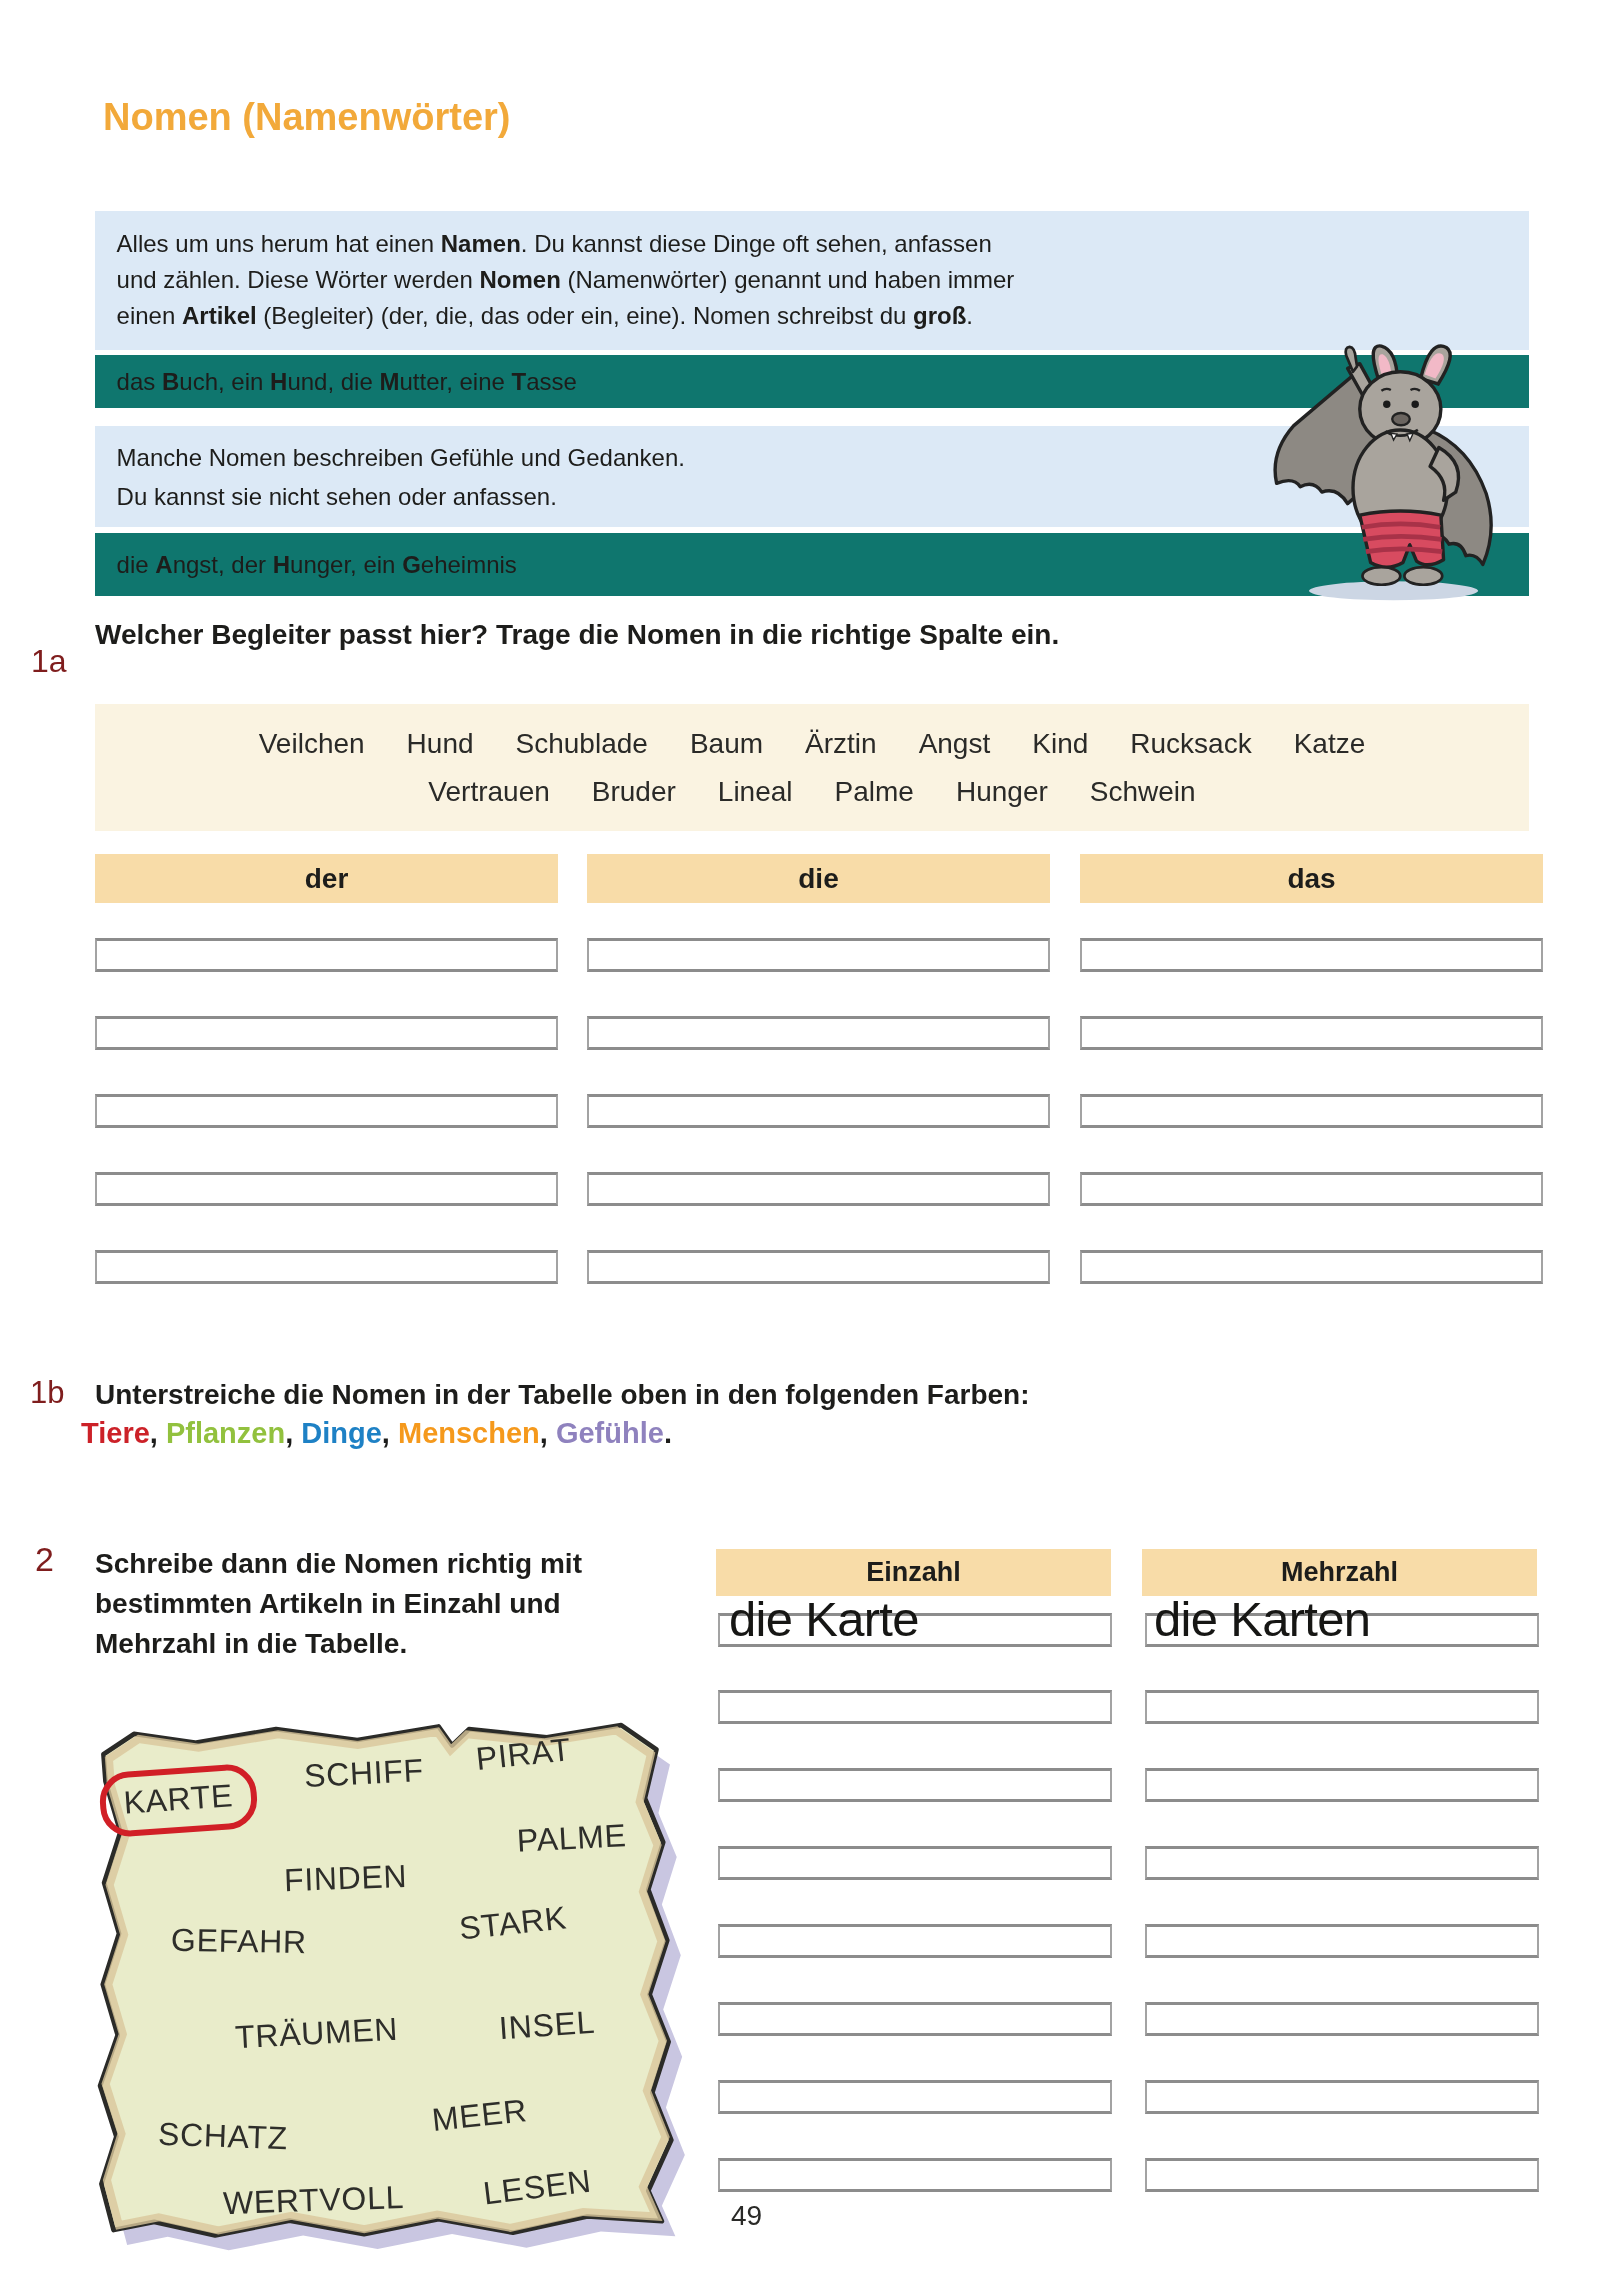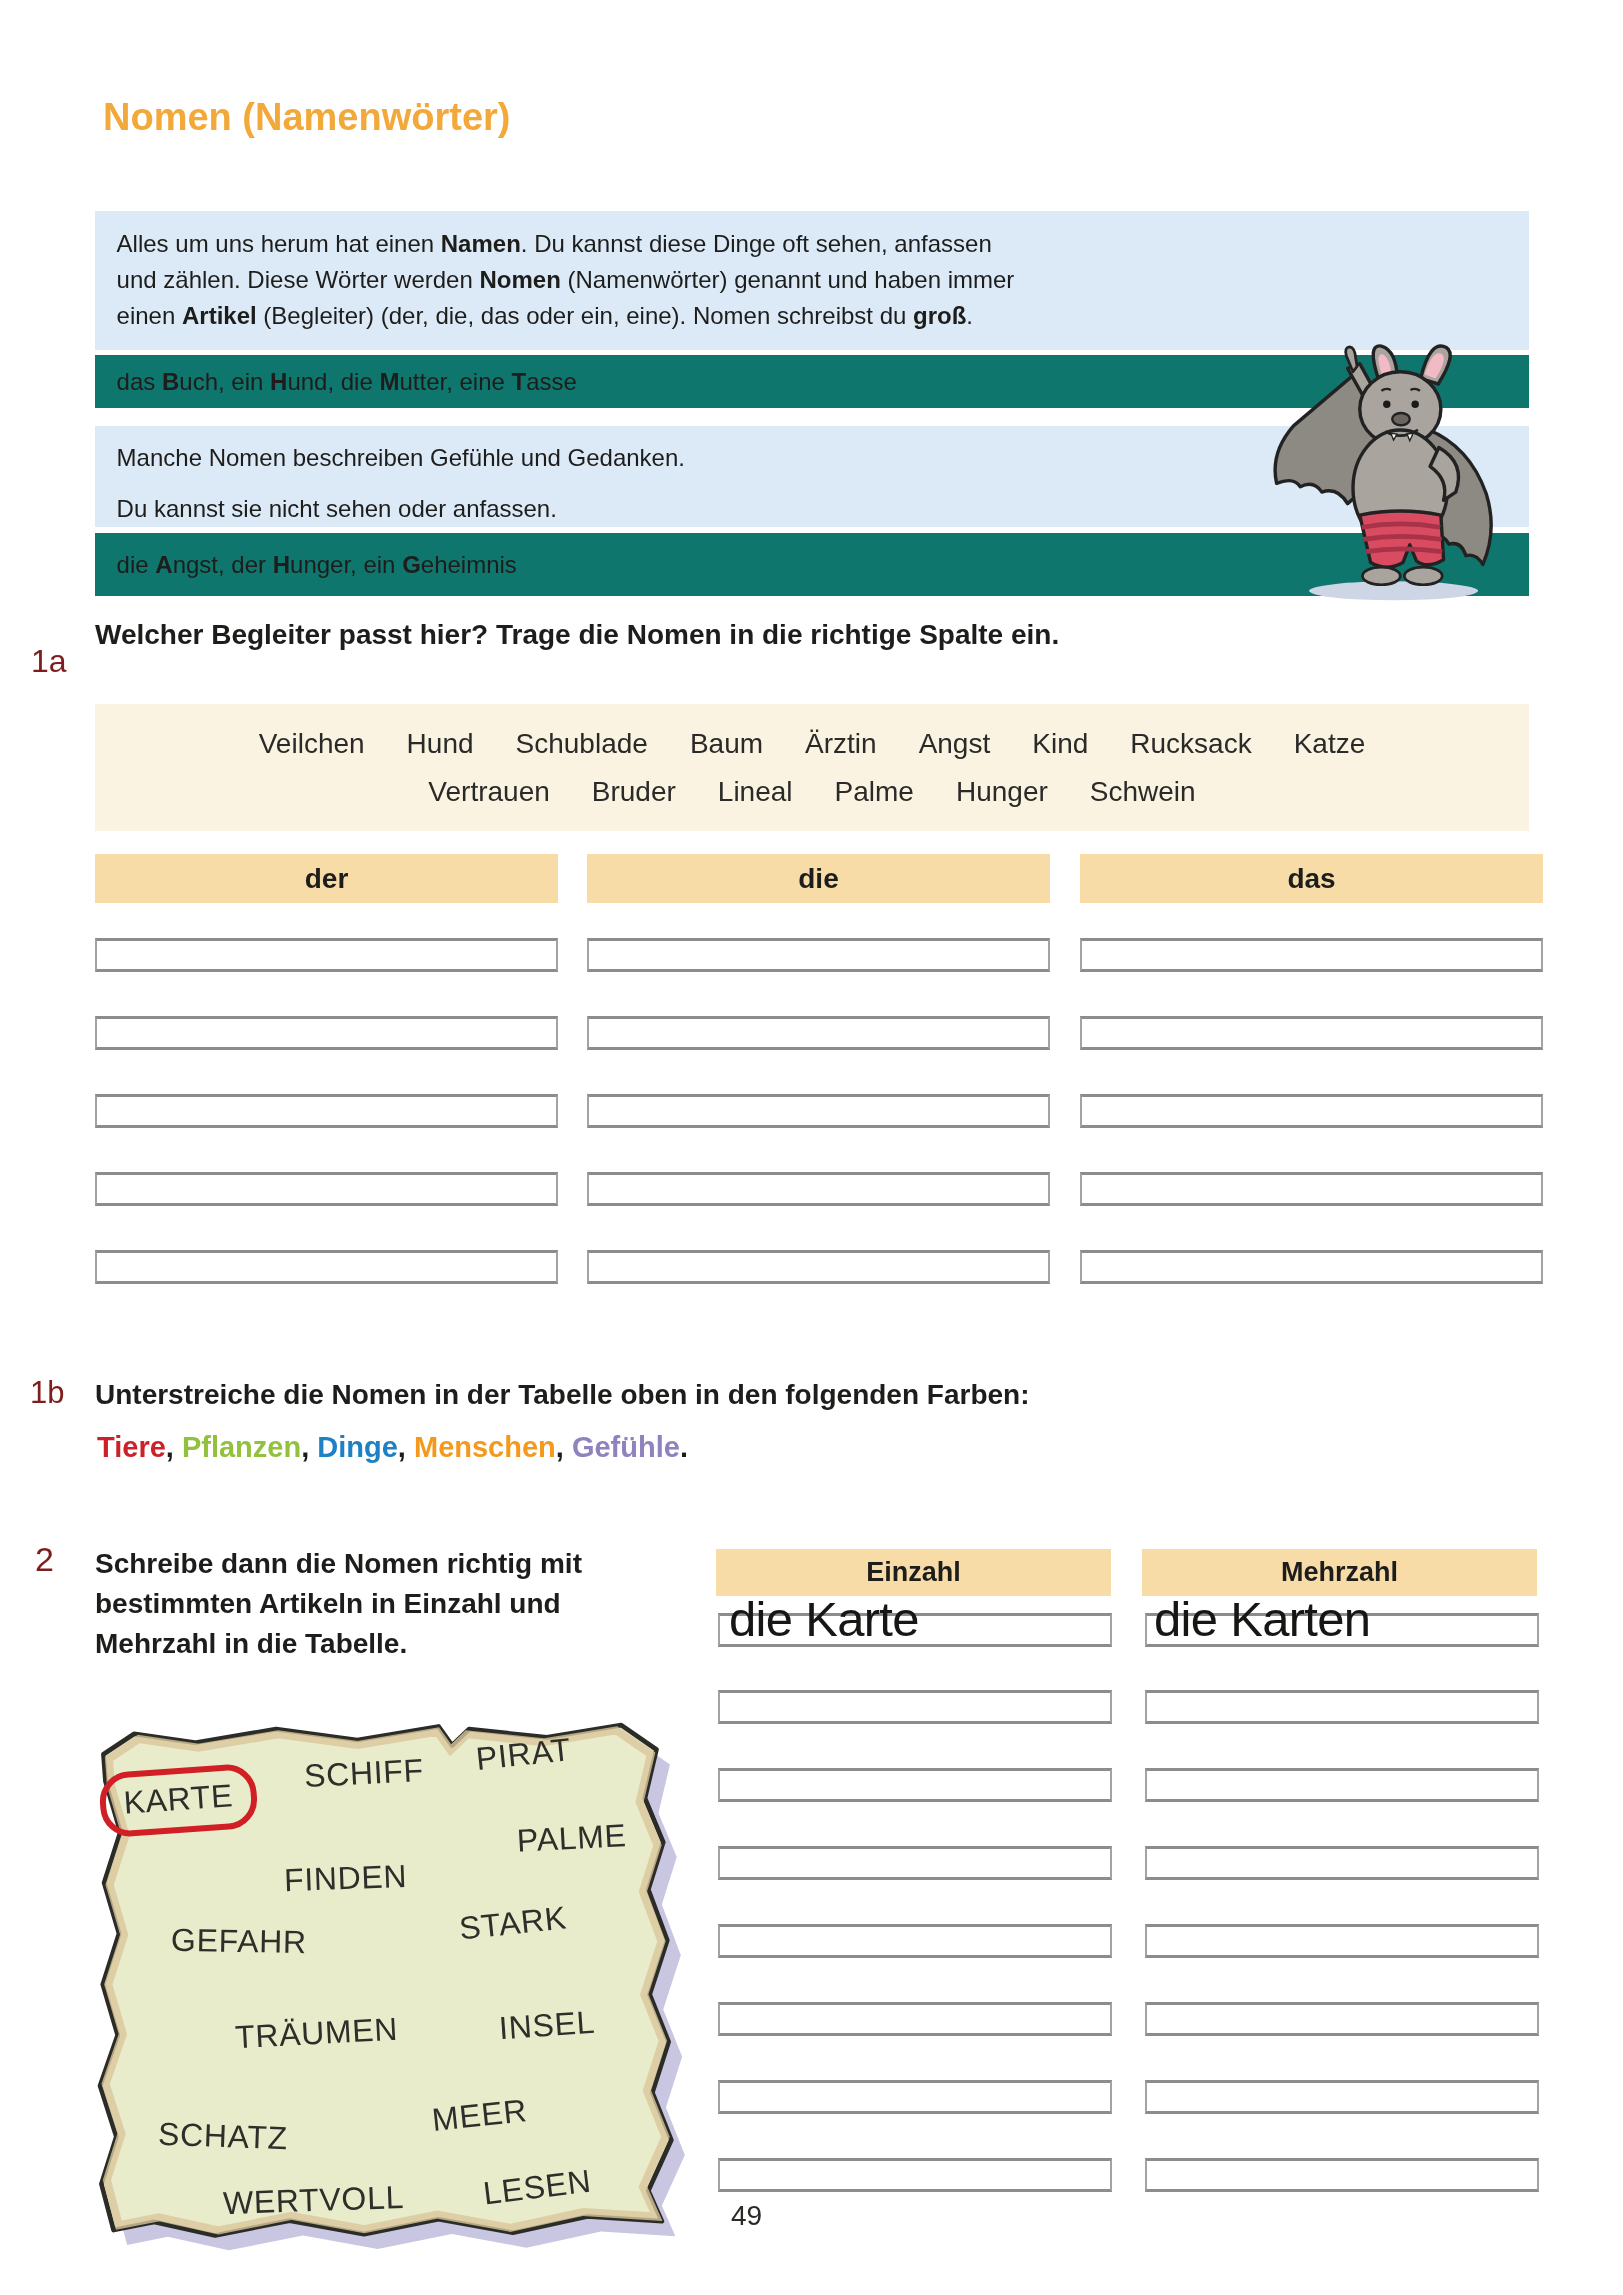--- a/index.html
+++ b/index.html
@@ -44,21 +44,21 @@
     <p><span>und zählen. Diese Wörter werden </span><b>Nomen</b><span> (Namenwörter) genannt und haben immer</span></p>
     <p><span>einen </span><b>Artikel</b><span> (Begleiter) (der, die, das oder ein, eine). Nomen schreibst du </span><b>groß</b><span>.</span></p>
   </div>
 
   <div class="abs band band-dark flexc" style="top:355px;height:53px;">
     <p><span>das </span><b>B</b><span>uch, ein </span><b>H</b><span>und, die </span><b>M</b><span>utter, eine </span><b>T</b><span>asse</span></p>
   </div>
 
   <div class="abs band band-light" style="top:426px;height:101px;padding-top:12px;">
     <p style="line-height:39px;">Manche Nomen beschreiben Gefühle und Gedanken.</p>
-    <p style="line-height:39px;margin-top:12px;">Du kannst sie nicht sehen oder anfassen.</p>
+    <p style="line-height:39px;">Du kannst sie nicht sehen oder anfassen.</p>
   </div>
 
   <div class="abs band band-dark flexc" style="top:533px;height:63px;">
     <p><span>die </span><b>A</b><span>ngst, der </span><b>H</b><span>unger, ein </span><b>G</b><span>eheimnis</span></p>
   </div>
 
   <svg class="abs" style="left:1246px;top:338px;" width="287" height="265" viewBox="0 0 424 392">
     <ellipse cx="218" cy="374" rx="125" ry="14" fill="#ccd6e4"></ellipse>
     <path d="M 162,52 L 70,130 Q 35,170 45,215 Q 70,205 80,220 Q 100,210 112,228 Q 135,220 150,245 L 190,210 L 198,125 Z" fill="#8d8983" stroke="#222" stroke-width="5" stroke-linejoin="round"></path>
     <path d="M 268,135 Q 330,160 355,230 Q 372,285 350,335 Q 340,318 325,322 Q 318,300 300,305 Q 288,285 272,292 L 256,248 Z" fill="#8d8983" stroke="#222" stroke-width="5" stroke-linejoin="round"></path>
@@ -129,21 +129,21 @@
   <div class="abs slot-col" style="left:1080px;top:938px;width:463px;">
     <div class="slot"></div>
     <div class="slot"></div>
     <div class="slot"></div>
     <div class="slot"></div>
     <div class="slot"></div>
   </div>
 
   <div class="abs exnum" style="left:30px;top:1375px;font-size:31px;">1b</div>
   <div class="abs exinstr" style="left:95px;top:1379px;">Unterstreiche die Nomen in der Tabelle oben in den folgenden Farben:</div>
-  <div class="abs colored-line" style="left:97px;top:1417px;margin-top:14px;">
+  <div class="abs colored-line" style="left:81px;top:1417px;">
     <span style="color: rgb(204, 33, 40);">Tiere</span>
       <span style="white-space:pre;">, </span>
       <span style="color: rgb(146, 193, 62);">Pflanzen</span>
       <span style="white-space:pre;">, </span>
       <span style="color: rgb(30, 129, 197);">Dinge</span>
       <span style="white-space:pre;">, </span>
       <span style="color: rgb(245, 153, 28);">Menschen</span>
       <span style="white-space:pre;">, </span>
       <span style="color: rgb(143, 130, 190);">Gefühle</span>
       <span>.</span>

